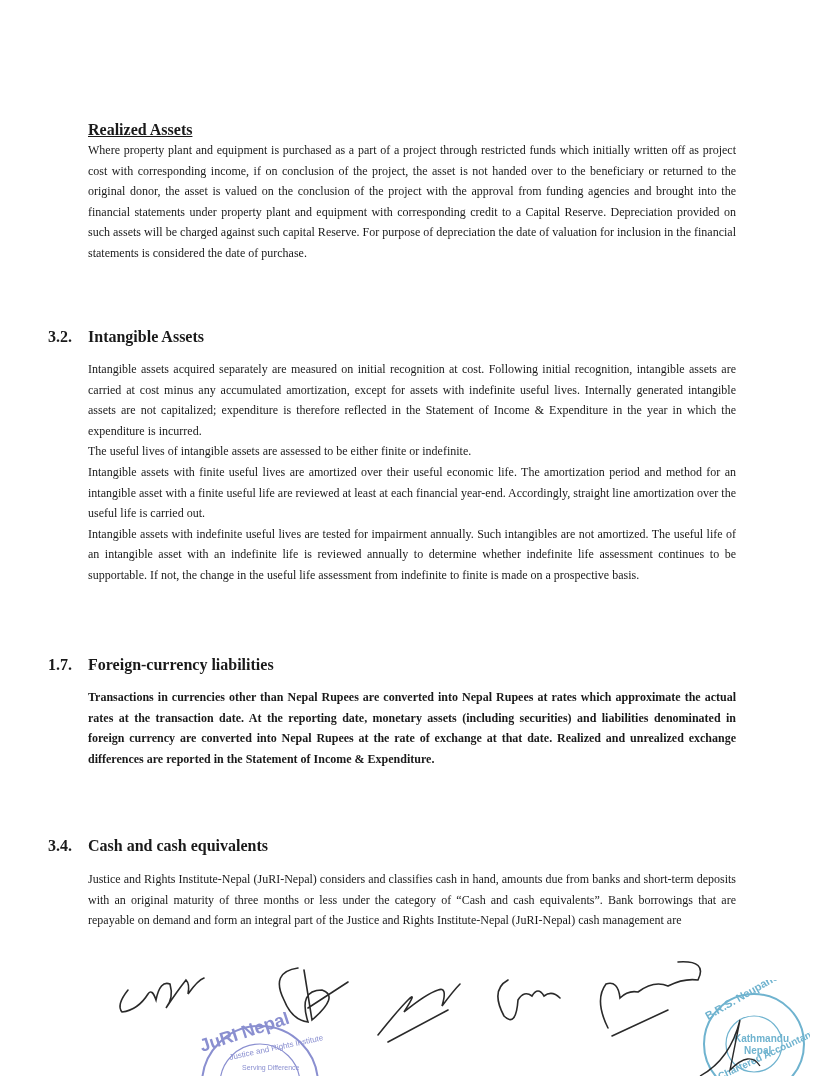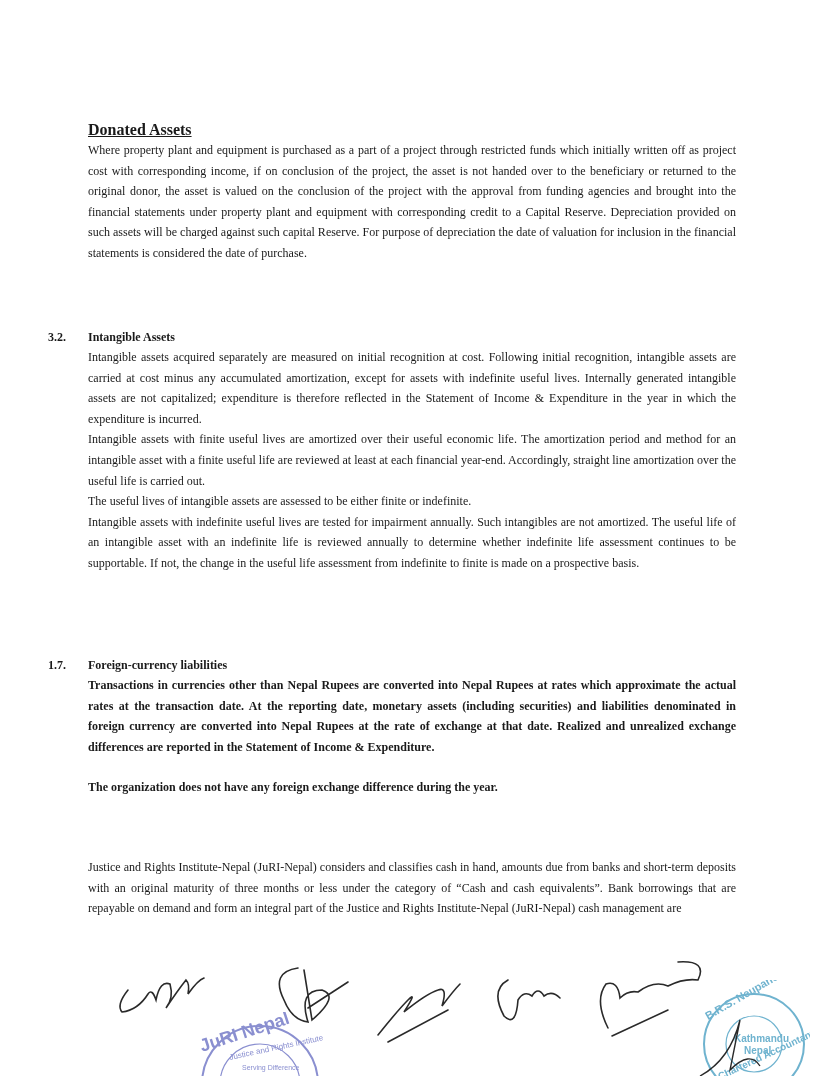--- a/index.html
+++ b/index.html
@@ -2,54 +2,56 @@
 <html><head>
 <meta charset="utf-8">
 <style>
   html, body { margin: 0; padding: 0; background: #ffffff; }
   body { width: 826px; height: 1076px; position: relative; overflow: hidden;
          font-family: "Liberation Serif", "DejaVu Serif", serif; color: #1a1a1a; }
   .page { position: absolute; left: 0; top: 0; width: 826px; height: 1076px; }
   .block { position: absolute; left: 88px; width: 648px; }
   .heading-u { font-weight: bold; font-size: 16px; text-decoration: underline; line-height: 20px; }
   .para { font-size: 12px; line-height: 20.6px; text-align: justify; margin: 0; }
-  .sec-head { position: absolute; left: 48px; font-weight: bold; font-size: 12px; line-height: 20px; }
+  .sec-head { position: absolute; left: 48px; font-weight: bold; font-size: 16px; line-height: 20px; }
   .sec-num { display: inline-block; width: 40px; }
-  .sec-body { position: absolute; left: 88px; width: 648px; }
+  .sec-body { position: absolute; left: 88px; width: 648px; margin-top: 12px; }
   .sig { position: absolute; }
   .stamp { position: absolute; }
 </style>
 </head>
 <body>
 
 <div class="page">
 
   <div class="block" style="top:120px;">
-    <div class="heading-u">Donated Assets</div>
+    <div class="heading-u">Realized Assets</div>
     <p class="para">Where property plant and equipment is purchased as a part of a project through restricted funds which initially written off as project cost with corresponding income, if on conclusion of the project, the asset is not handed over to the beneficiary or returned to the original donor, the asset is valued on the conclusion of the project with the approval from funding agencies and brought into the financial statements under property plant and equipment with corresponding credit to a Capital Reserve. Depreciation provided on such assets will be charged against such capital Reserve. For purpose of depreciation the date of valuation for inclusion in the financial statements is considered the date of purchase.</p>
   </div>
 
   <div class="sec-head" style="top:327px;">
     <span class="sec-num">3.2.</span><span>Intangible Assets</span>
   </div>
   <div class="sec-body" style="top:347px;">
     <p class="para">Intangible assets acquired separately are measured on initial recognition at cost. Following initial recognition, intangible assets are carried at cost minus any accumulated amortization, except for assets with indefinite useful lives. Internally generated intangible assets are not capitalized; expenditure is therefore reflected in the Statement of Income &amp; Expenditure in the year in which the expenditure is incurred.</p>
+    <p class="para">The useful lives of intangible assets are assessed to be either finite or indefinite.</p>
     <p class="para">Intangible assets with finite useful lives are amortized over their useful economic life. The amortization period and method for an intangible asset with a finite useful life are reviewed at least at each financial year-end. Accordingly, straight line amortization over the useful life is carried out.</p>
-    <p class="para">The useful lives of intangible assets are assessed to be either finite or indefinite.</p>
     <p class="para">Intangible assets with indefinite useful lives are tested for impairment annually. Such intangibles are not amortized. The useful life of an intangible asset with an indefinite life is reviewed annually to determine whether indefinite life assessment continues to be supportable. If not, the change in the useful life assessment from indefinite to finite is made on a prospective basis.</p>
   </div>
 
   <div class="sec-head" style="top:655px;">
     <span class="sec-num">1.7.</span><span>Foreign-currency liabilities</span>
   </div>
   <div class="sec-body" style="top:675px;font-weight:bold;">
     <p class="para">Transactions in currencies other than Nepal Rupees are converted into Nepal Rupees at rates which approximate the actual rates at the transaction date. At the reporting date, monetary assets (including securities) and liabilities denominated in foreign currency are converted into Nepal Rupees at the rate of exchange at that date. Realized and unrealized exchange differences are reported in the Statement of Income &amp; Expenditure.</p>
-    <p class="para" style="margin-top:20px;">The organization does not have any foreign exchange difference during the year.</p>
   </div>
 
+  <div class="sec-head" style="top:836px;">
+    <span class="sec-num">3.4.</span><span>Cash and cash equivalents</span>
+  </div>
   <div class="sec-body" style="top:857px;">
     <p class="para">Justice and Rights Institute-Nepal (JuRI-Nepal) considers and classifies cash in hand, amounts due from banks and short-term deposits with an original maturity of three months or less under the category of “Cash and cash equivalents”. Bank borrowings that are repayable on demand and form an integral part of the Justice and Rights Institute-Nepal (JuRI-Nepal) cash management are</p>
   </div>
 
   <svg class="sig" style="left:108px;top:950px;" width="620" height="100" viewBox="0 0 620 100">
     <g fill="none" stroke="#2a2a2a" stroke-width="1.6" stroke-linecap="round">
       <path d="M20 40 Q8 55 14 62 Q30 60 40 44 Q44 38 48 50 Q52 30 62 34 Q66 48 58 58 Q70 40 78 30 Q82 34 80 44 Q90 30 96 28"></path>
       <path d="M190 18 Q162 22 176 50 Q184 70 200 72 Q190 40 214 40 Q232 46 204 70 L196 20 M200 58 L240 32"></path>
       <path d="M270 85 Q290 60 300 50 Q310 40 296 62 Q318 44 330 40 Q340 36 334 56 Q346 40 352 34 M280 92 L340 60"></path>
       <path d="M400 30 Q382 40 396 66 Q408 78 410 50 Q416 40 424 46 Q430 36 436 46 Q444 40 452 48"></path>

